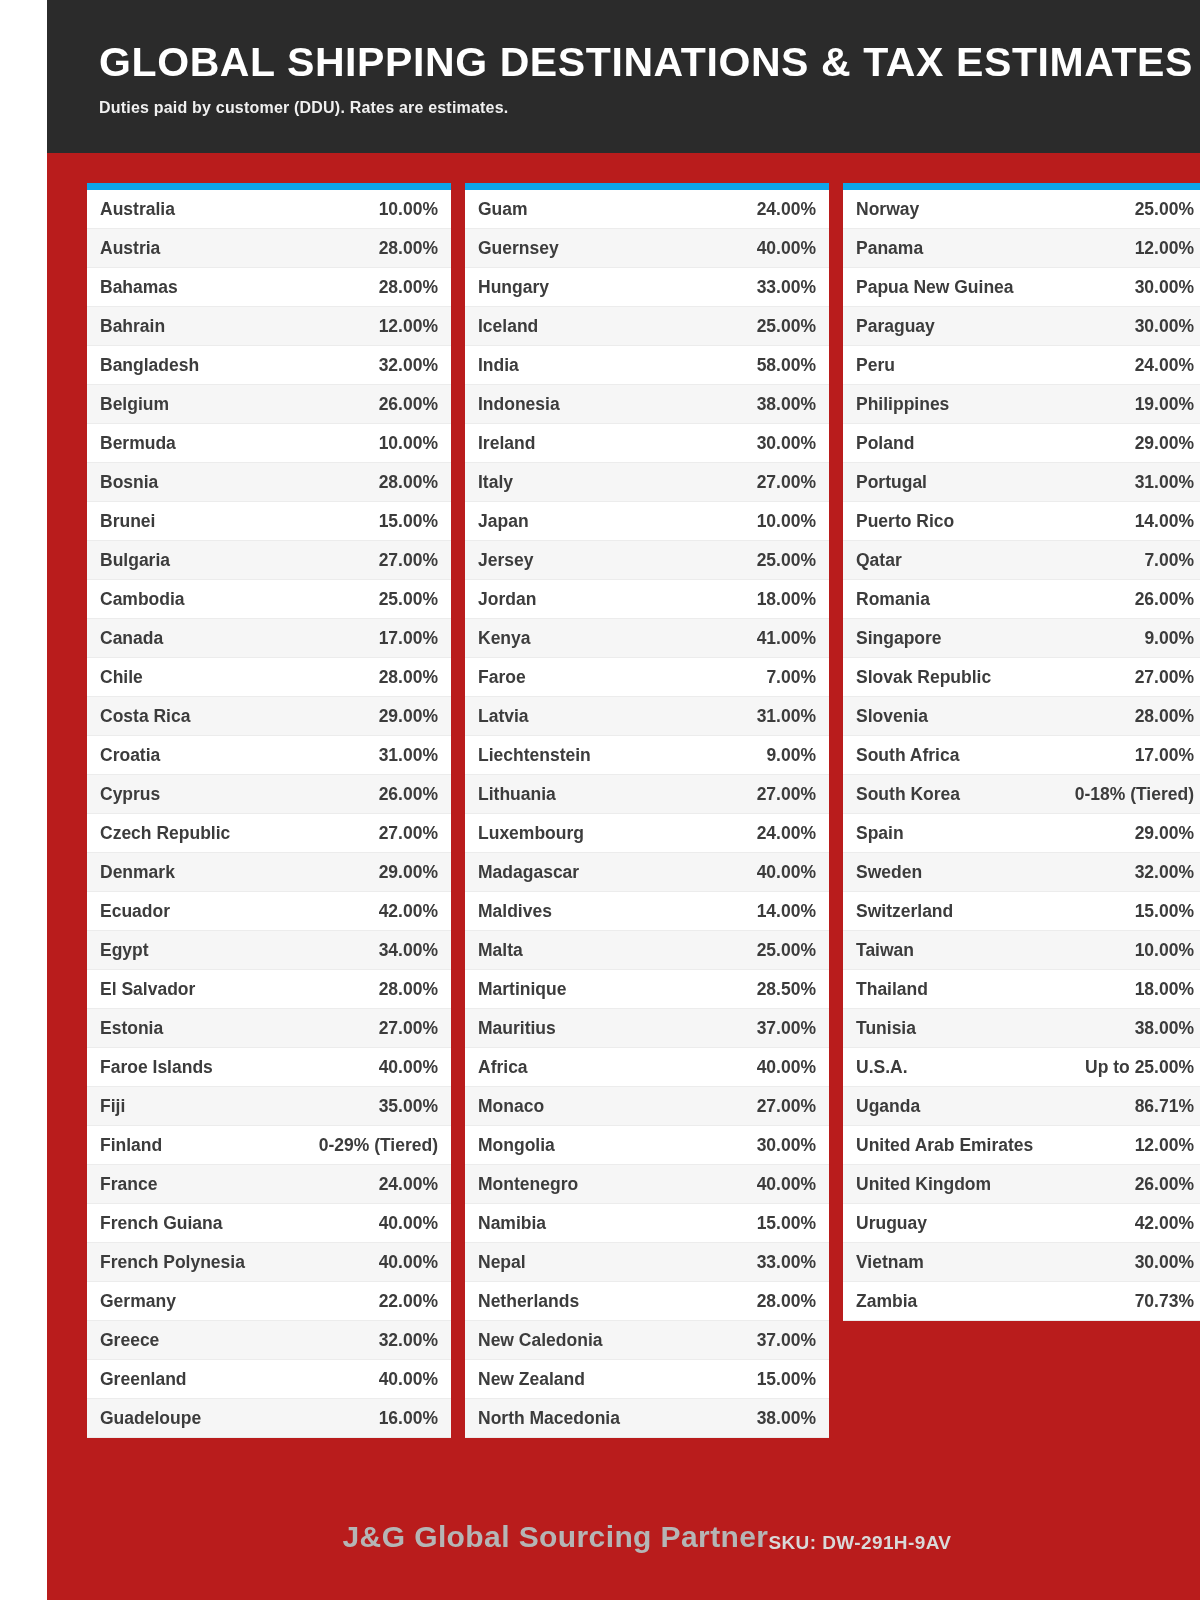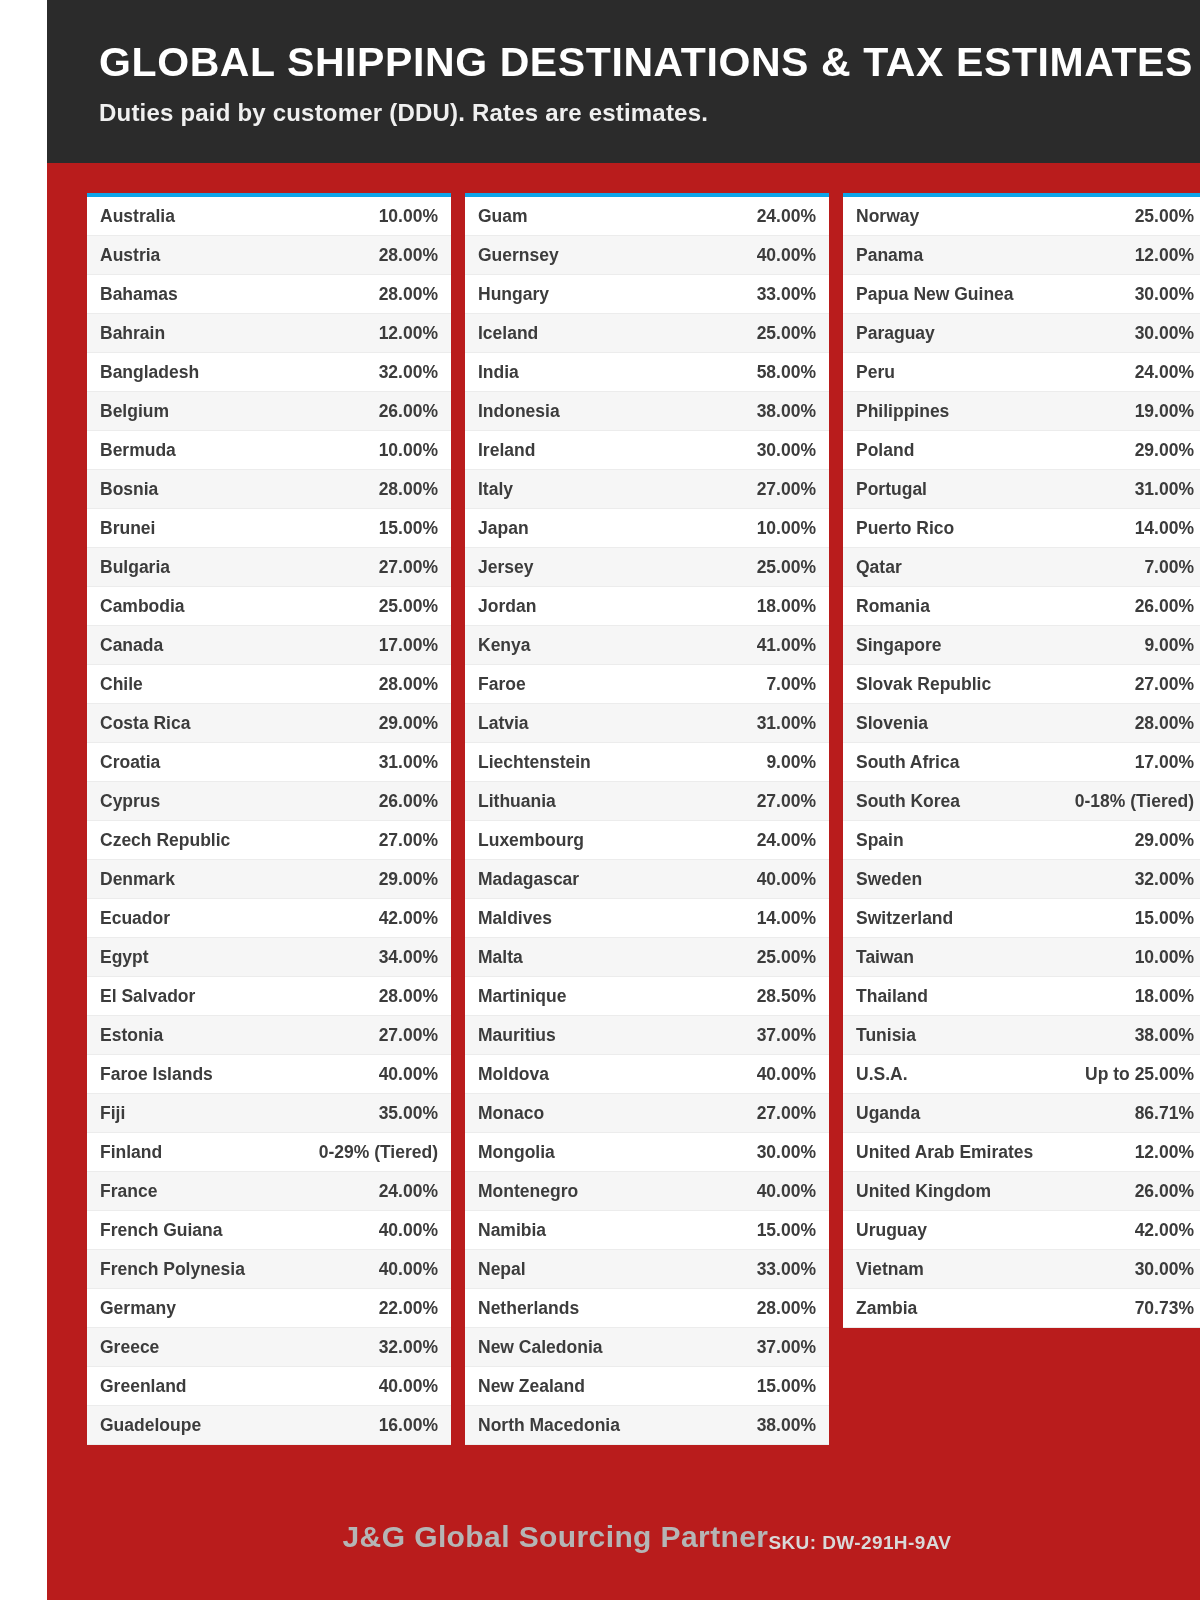--- a/index.html
+++ b/index.html
@@ -23,35 +23,35 @@
     color: #ffffff;
     padding: 40px 52px 36px 52px;
   }
   .header .title {
     font-size: 41px;
     font-weight: 800;
     letter-spacing: 0.6px;
     line-height: 1.1;
   }
   .header .subtitle {
-    font-size: 24px;
+    font-size: 16px;
     font-weight: 700;
     color: #f0f0f0;
     margin-top: 14px;
     letter-spacing: 0.2px;
   }
   .table-wrap {
     display: flex;
     gap: 14px;
     padding: 30px 40px 0 40px;
     align-items: flex-start;
   }
   .col {
     flex: 1;
-    border-top: 4px solid #0ea5e9;
+    border-top: 7px solid #0ea5e9;
   }
   .row {
     display: flex;
     justify-content: space-between;
     align-items: center;
     height: 39px;
     padding: 0 13px;
     font-size: 17.5px;
     font-weight: 700;
     color: #3c3c3c;
@@ -308,21 +308,21 @@
         </div>
         <div class="row">
           <span class="country">Martinique</span>
           <span class="rate">28.50%</span>
         </div>
         <div class="row">
           <span class="country">Mauritius</span>
           <span class="rate">37.00%</span>
         </div>
         <div class="row">
-          <span class="country">Moldova</span>
+          <span class="country">Africa</span>
           <span class="rate">40.00%</span>
         </div>
         <div class="row">
           <span class="country">Monaco</span>
           <span class="rate">27.00%</span>
         </div>
         <div class="row">
           <span class="country">Mongolia</span>
           <span class="rate">30.00%</span>
         </div>

